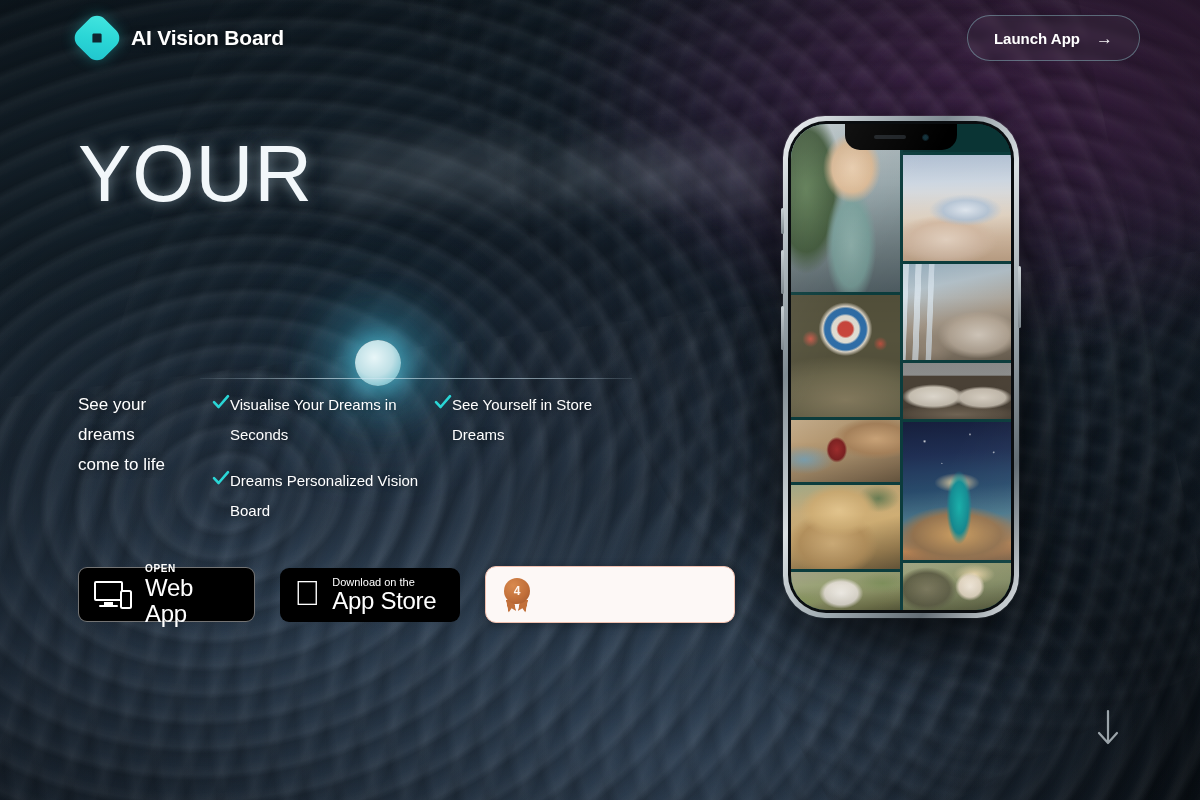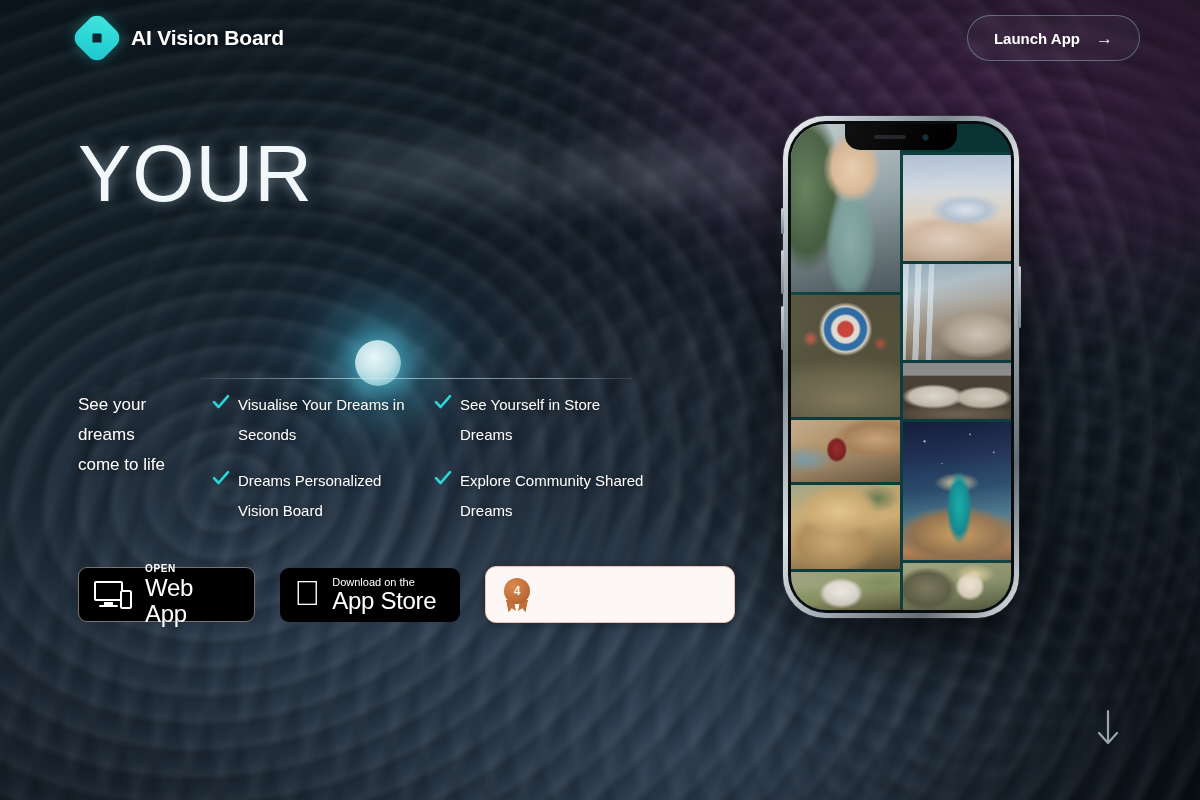--- a/index.html
+++ b/index.html
@@ -171,21 +171,21 @@
     position:absolute; left:78px; top:390px; width:570px;
     display:flex; gap:14px; z-index:30;
   }
   .tagline {
     width:120px; flex:0 0 120px;
     font-size:17px; line-height:30px; color:#ffffff;
     text-shadow:0 1px 7px rgba(0,0,0,.5);
   }
   .feat-cols { display:flex; gap:10px; flex:1; }
   .feat-col { width:212px; }
-  .feat-item { display:flex; gap:8px; margin-bottom:16px; align-items:flex-start;justify-content:flex-end; }
+  .feat-item { display:flex; gap:0; margin-bottom:16px; align-items:flex-start;justify-content:flex-end; }
   .chk {
     flex:0 0 18px; width:18px; height:18px; margin-top:3px;
     position:relative;
   }
   .chk svg { display:block; }
   .feat-text {
     font-size:15px; line-height:30px; color:#ffffff;
     text-shadow:0 1px 6px rgba(0,0,0,.45);
   }
 
@@ -474,28 +474,20 @@
       </div>
       <div class="feat-col">
         <div class="feat-item">
           <span class="chk">
             <svg width="18" height="18" viewBox="0 0 18 18">
                 <path d="M2 9.2 L6.6 14 L16 3.2" fill="none" stroke="#2ad6d6" stroke-width="2.6" stroke-linecap="round" stroke-linejoin="round"></path>
               </svg>
           </span>
           <span class="feat-text">See Yourself in Store Dreams</span>
         </div>
-        <div class="feat-item">
-          <span class="chk">
-            <svg width="18" height="18" viewBox="0 0 18 18">
-                <path d="M2 9.2 L6.6 14 L16 3.2" fill="none" stroke="#2ad6d6" stroke-width="2.6" stroke-linecap="round" stroke-linejoin="round"></path>
-              </svg>
-          </span>
-          <span class="feat-text">Explore Community Shared Dreams</span>
-        </div>
       </div>
     </div>
   </div>
 
   <div class="store-row">
 
     <div class="badge-web">
       <span class="icon-devices">
         <i class="mon"></i>
           <i class="stand"></i>

